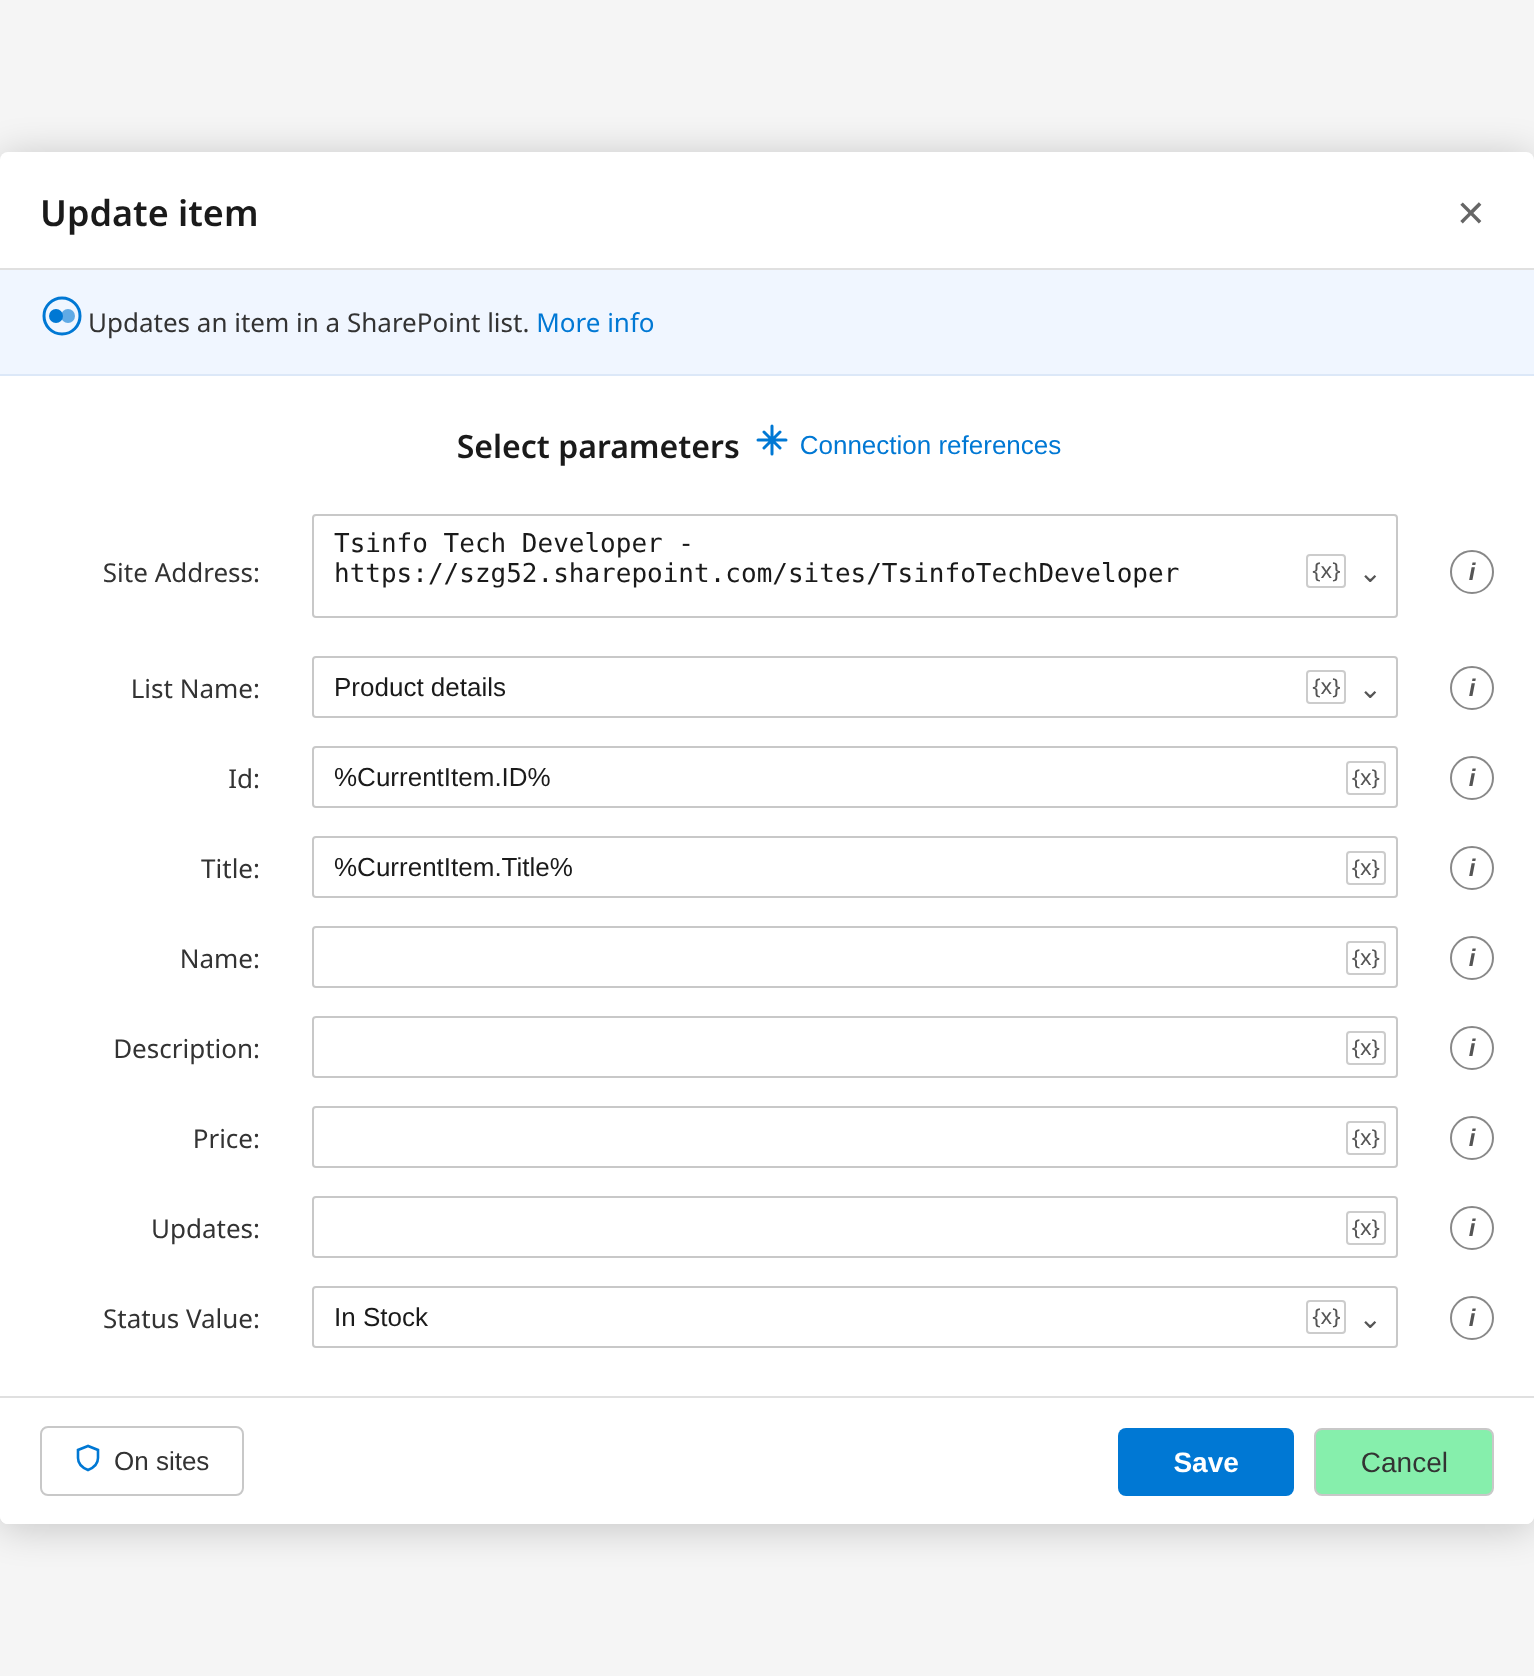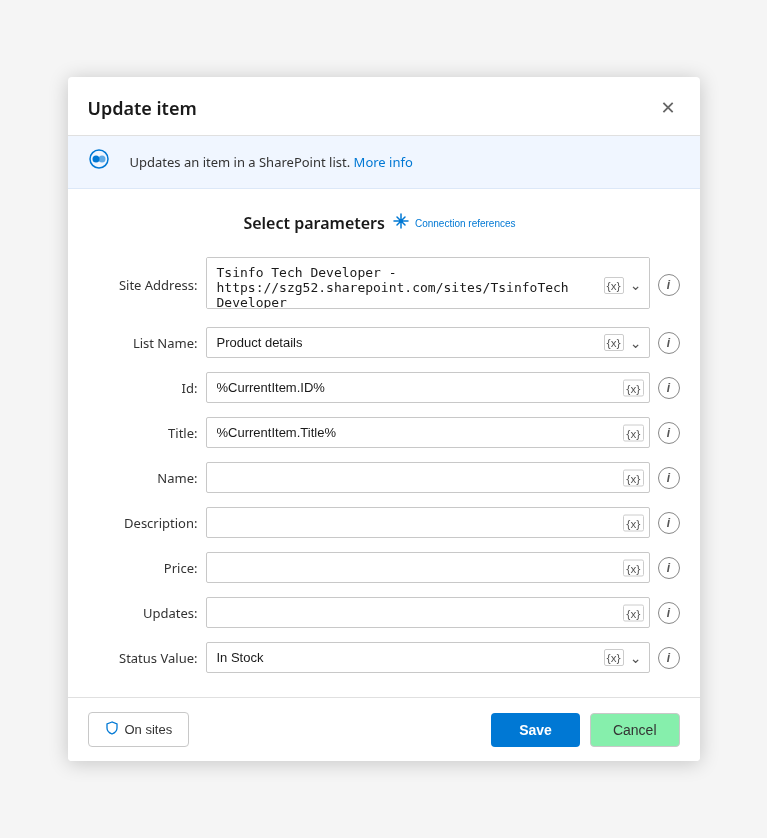--- a/index.html
+++ b/index.html
@@ -6,21 +6,21 @@
     body {
       font-family: 'Segoe UI', system-ui, -apple-system, sans-serif;
       font-size: 14px;
       background: #f5f5f5;
       display: flex;
       justify-content: center;
       align-items: center;
       min-height: 100vh;
     }
     .dialog {
-      width: 632px;
+      width: 767px;
       background: #ffffff;
       border-radius: 4px;
       box-shadow: 0 2px 20px rgba(0,0,0,0.2);
       display: flex;
       flex-direction: column;
       overflow: hidden;
     }
     .dialog-header {
       display: flex;
       align-items: center;
@@ -43,21 +43,21 @@
       display: flex;
       align-items: center;
       justify-content: center;
       border-radius: 2px;
     }
     .info-banner {
       background: #f0f6ff;
       padding: 12px 20px;
       display: flex;
       align-items: center;
-      gap: 20px;
+      gap: 2px;
       border-bottom: 1px solid #dce8f8;
     }
     .info-banner-icon {
       color: #0078d4;
       font-size: 20px;
       flex-shrink: 0;
     }
     .info-banner-text {
       color: #333;
       font-size: 13px;
@@ -82,33 +82,33 @@
       color: #1a1a1a;
     }
     .connection-refs-btn {
       display: flex;
       align-items: center;
       gap: 6px;
       background: none;
       border: none;
       cursor: pointer;
       color: #0078d4;
-      font-size: 10px;
+      font-size: 13px;
       padding: 4px 8px;
       border-radius: 2px;
     }
     .connection-icon {
       color: #0078d4;
       font-size: 16px;
     }
     .field-row {
       display: flex;
       align-items: center;
       margin-bottom: 14px;
-      gap: 8px;
+      gap: 26px;
     }
     .field-label {
       width: 110px;
       flex-shrink: 0;
       color: #333;
       font-size: 13px;
       text-align: right;
     }
     .field-input-wrap {
       flex: 1;

